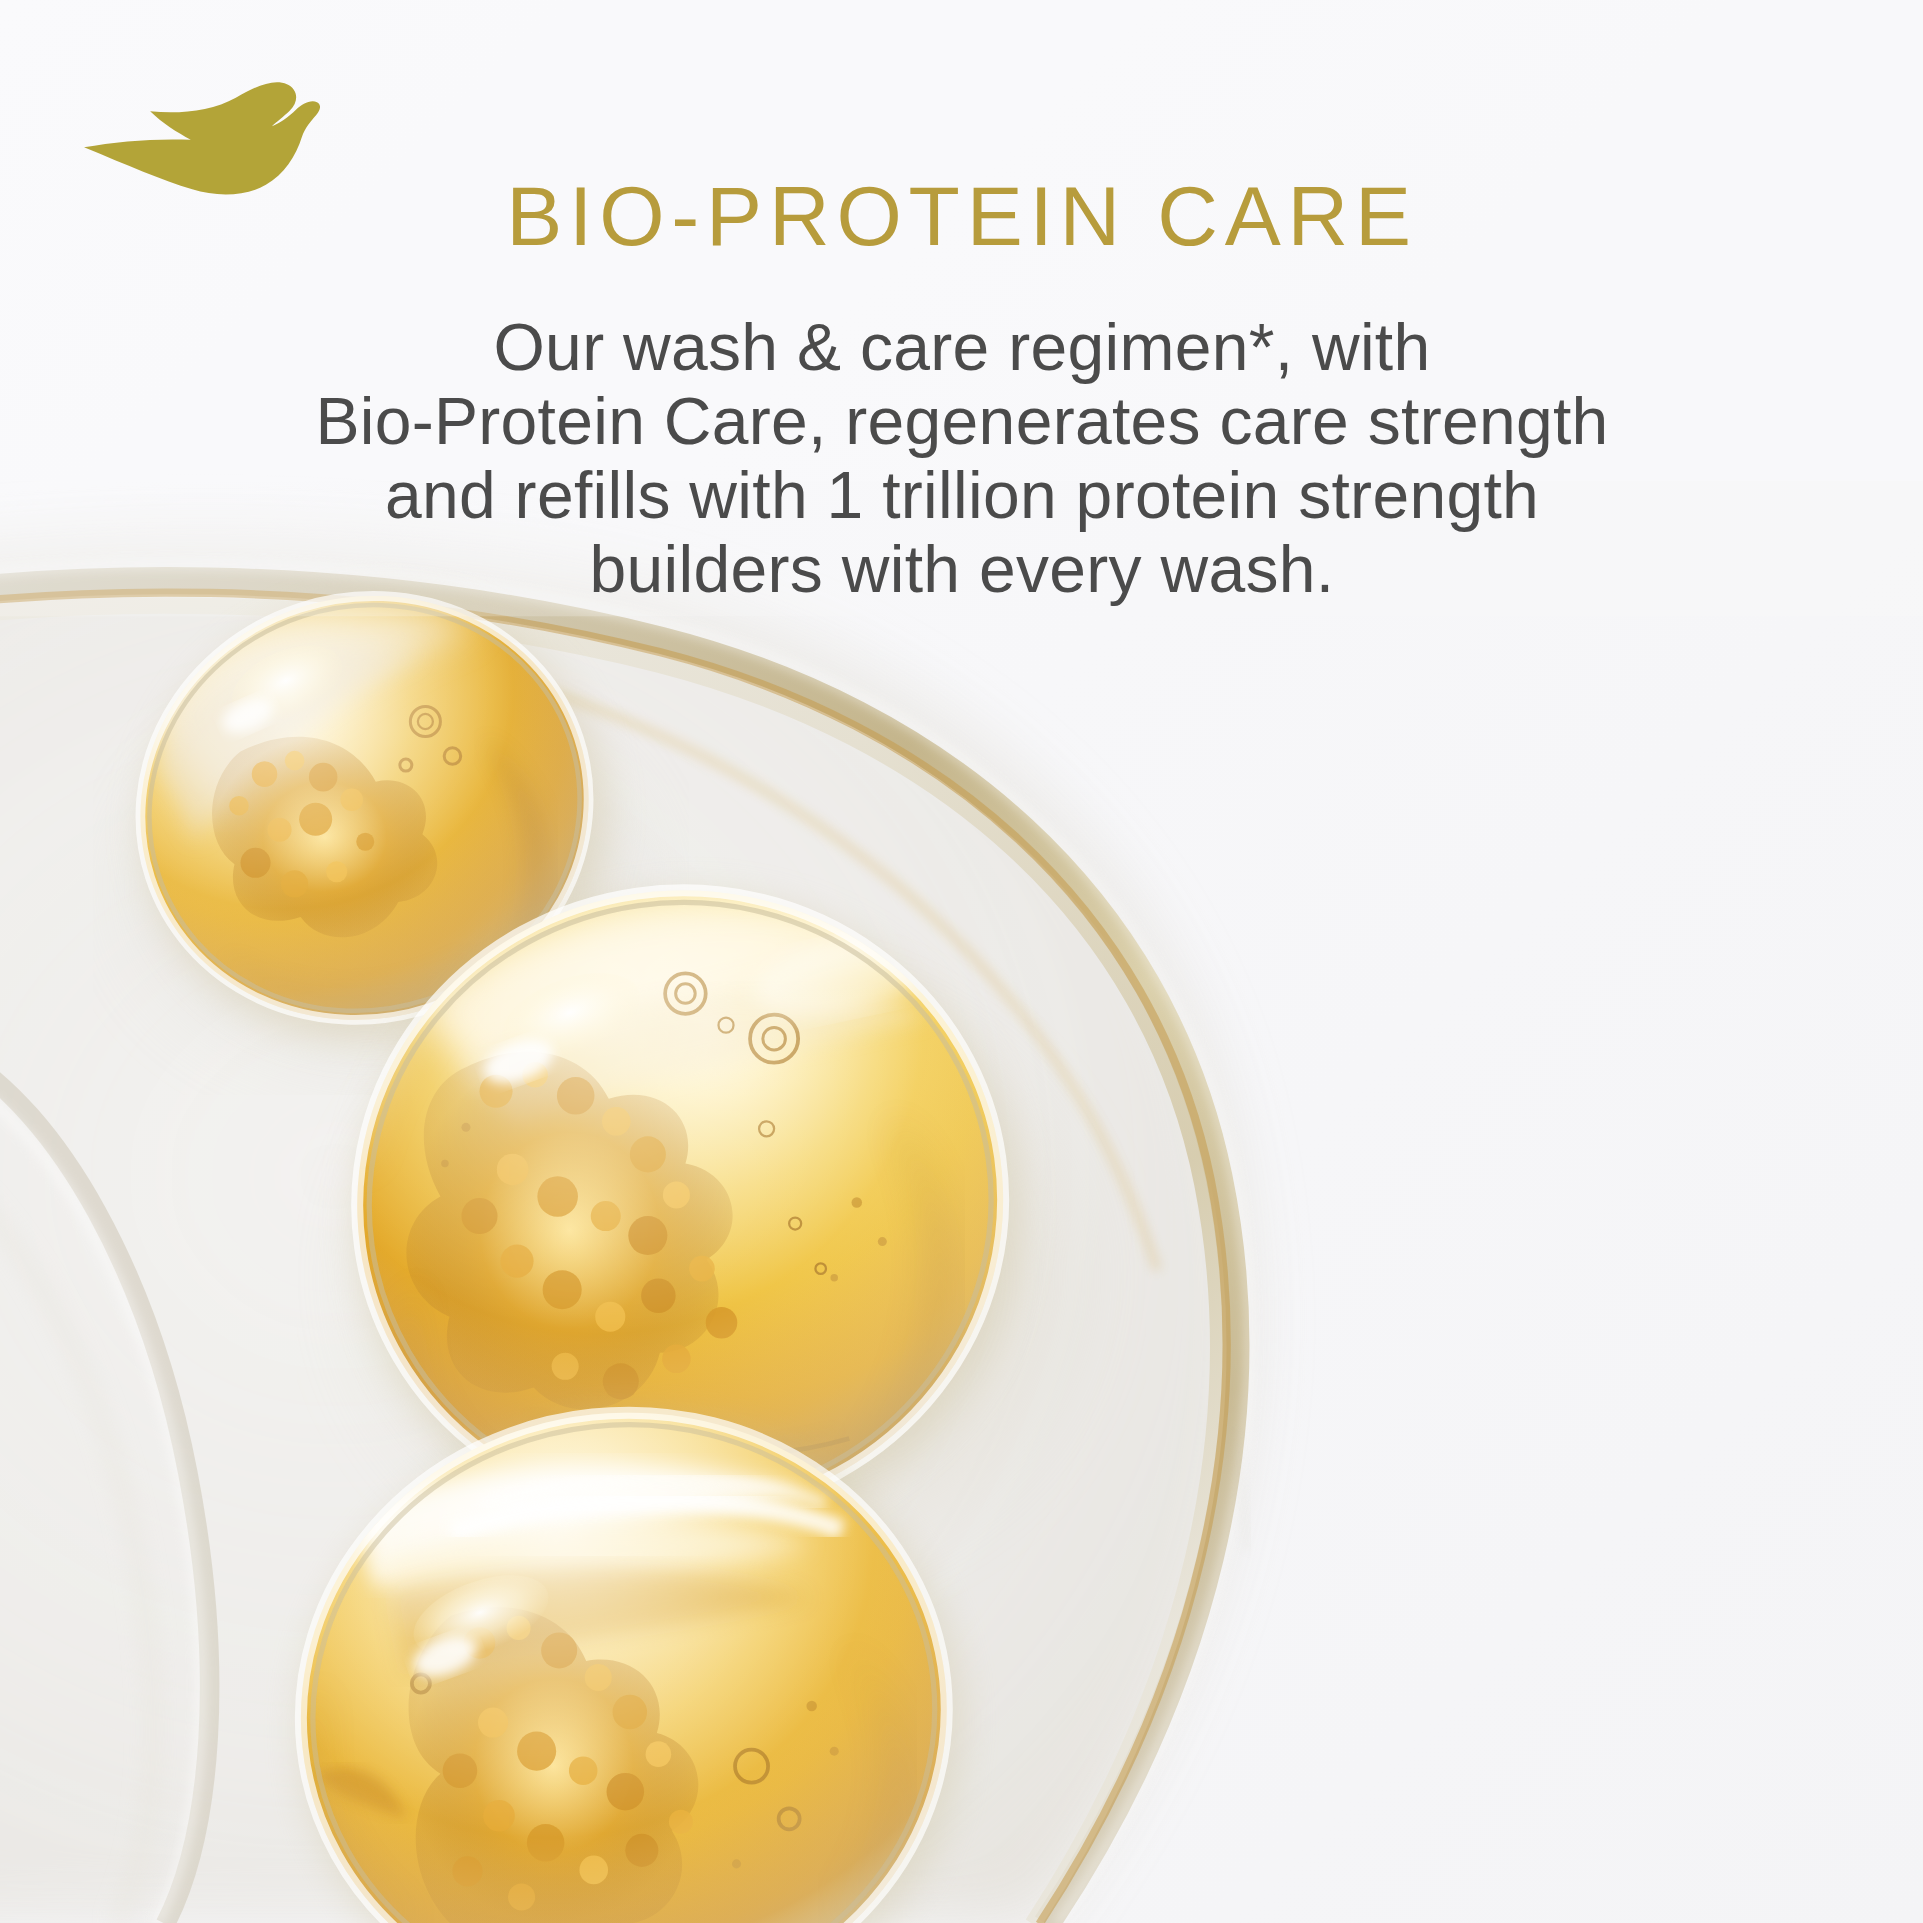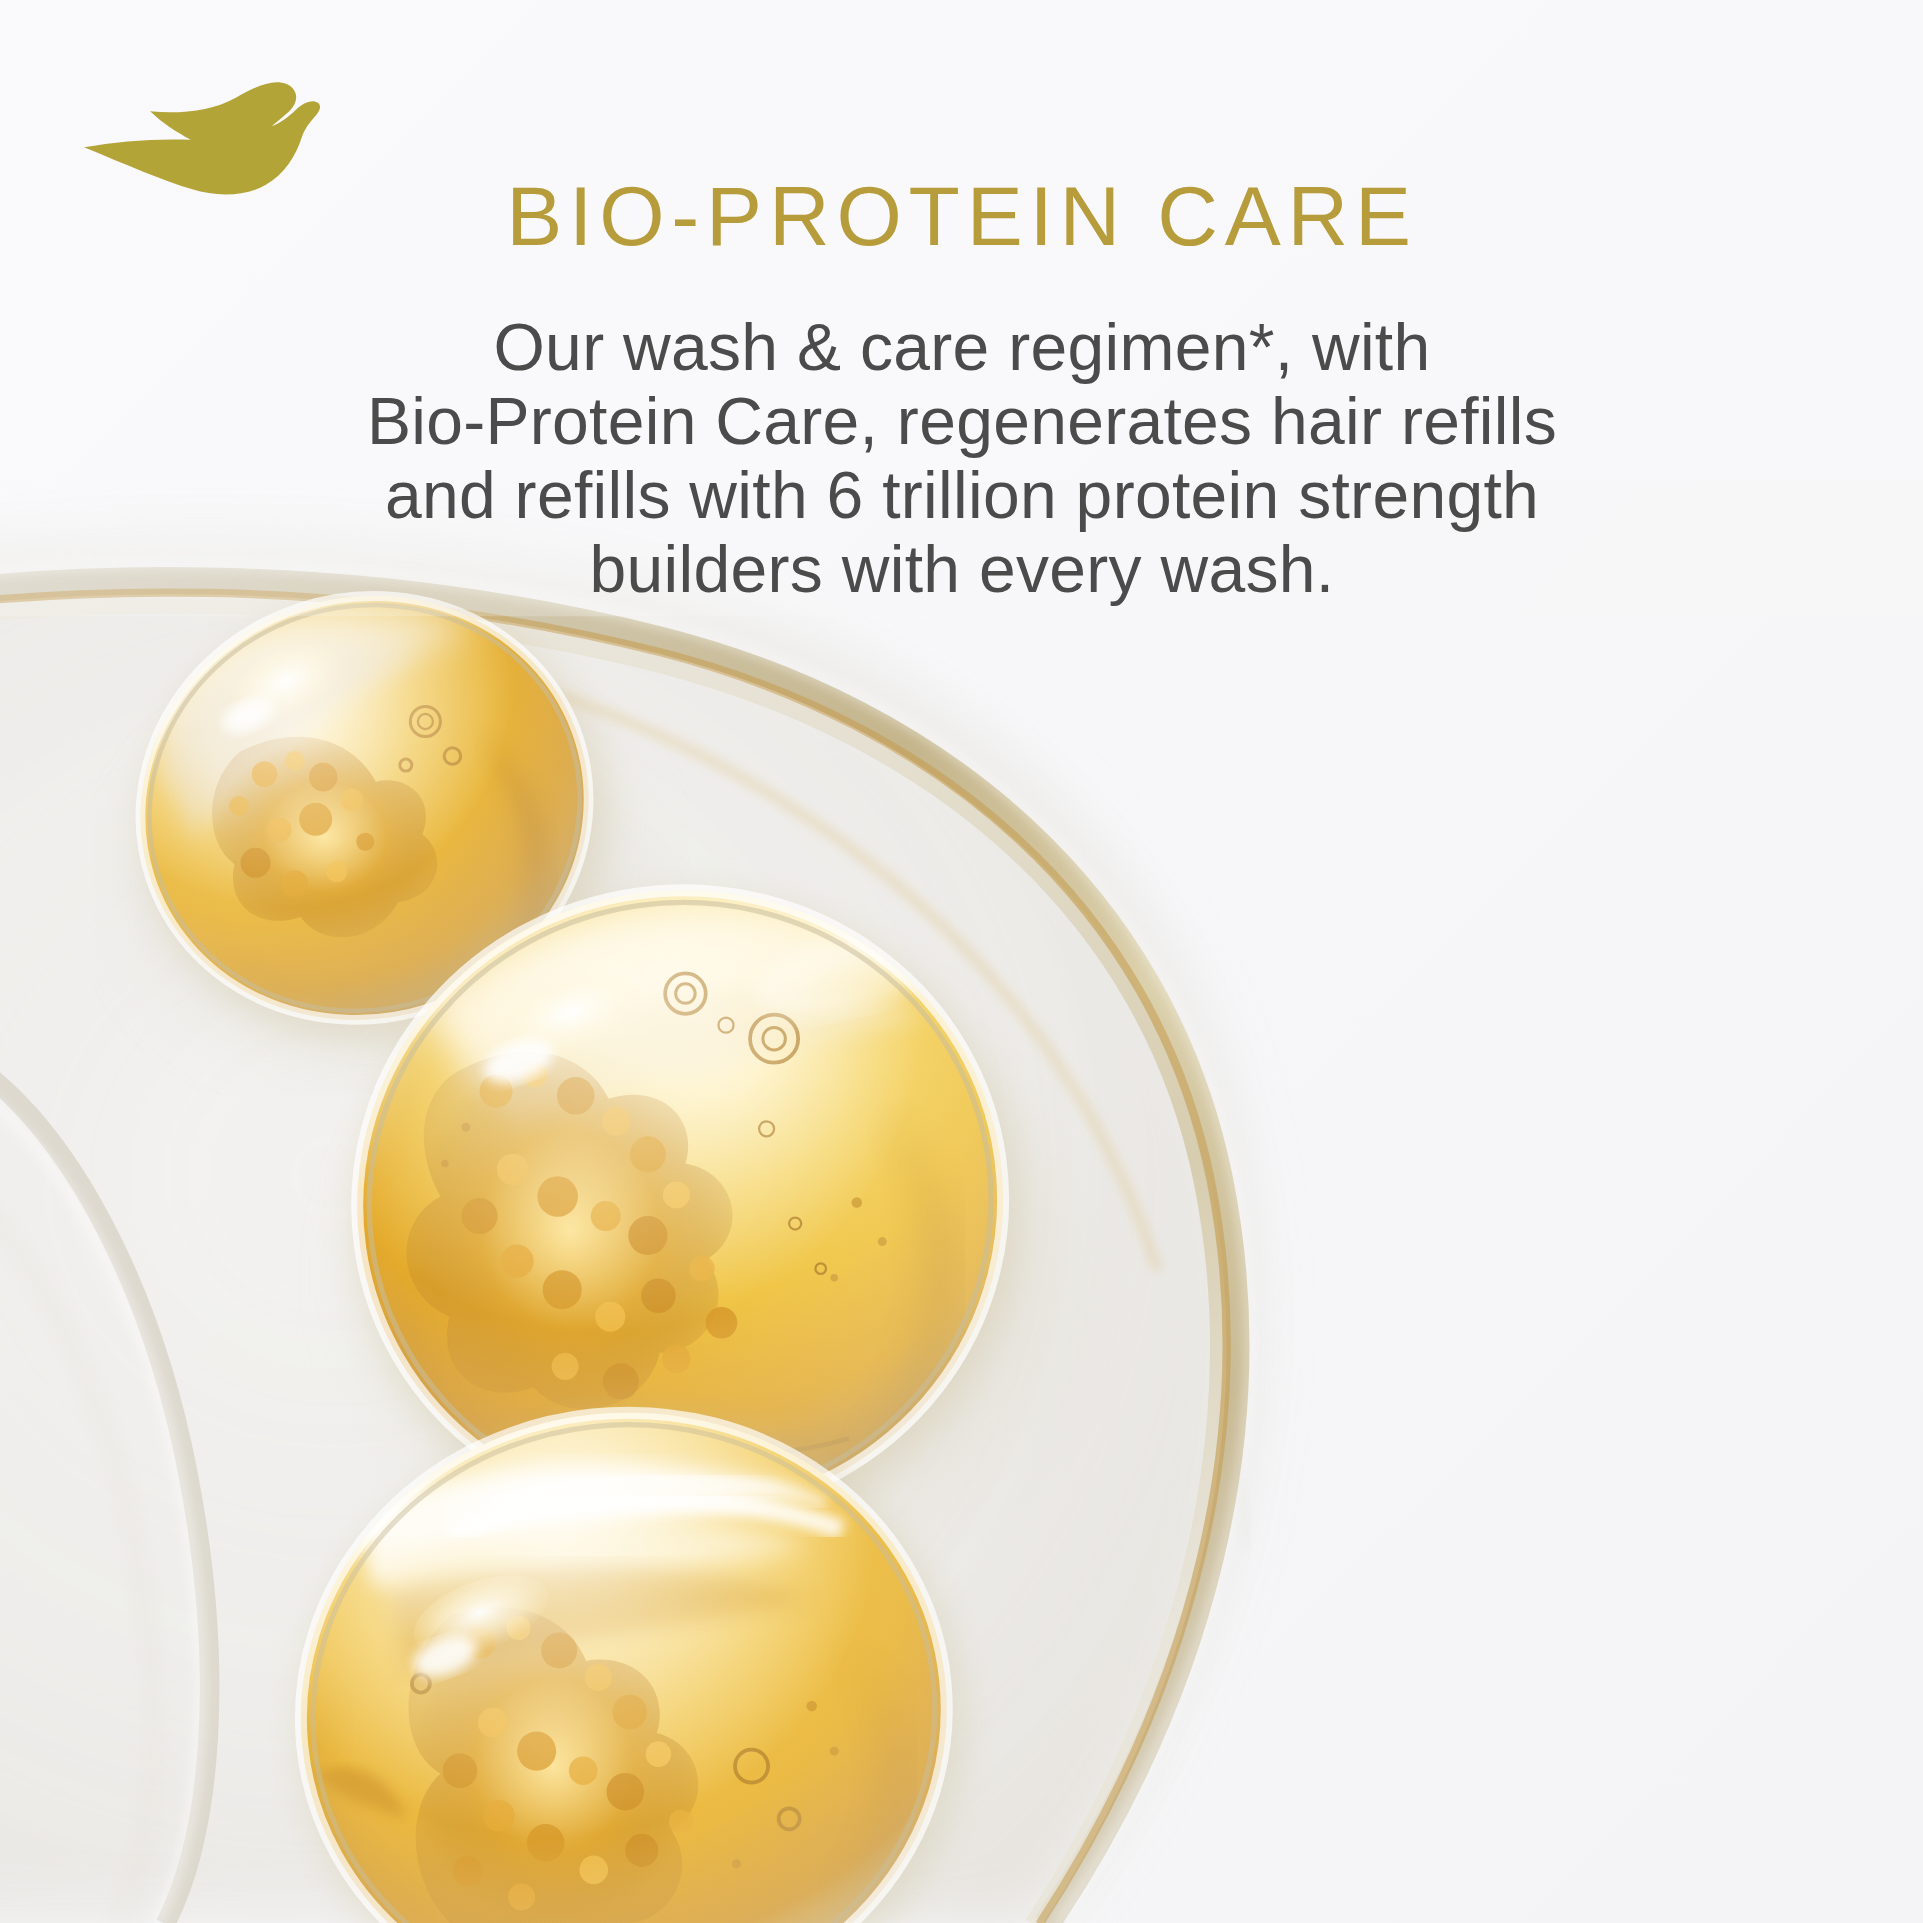--- a/index.html
+++ b/index.html
@@ -402,19 +402,19 @@
                C 298 116 282 140 258 154
                C 230 170 192 170 160 160
                C 120 148 74 128 16 104 Z"></path>
     </svg>
   </div>
 
   <h1 id="headline" style="color: rgb(183, 156, 60);">BIO-PROTEIN CARE</h1>
 
   <div id="body-copy" style="color: rgb(75, 75, 75);">
     <span class="line">Our wash &amp; care regimen*, with</span>
-    <span class="line">Bio-Protein Care, regenerates hair refills</span>
-    <span class="line">and refills with 6 trillion protein strength</span>
+    <span class="line">Bio-Protein Care, regenerates care strength</span>
+    <span class="line">and refills with 1 trillion protein strength</span>
     <span class="line">builders with every wash.</span>
   </div>
 
 </div>
 
 
 </body></html>

